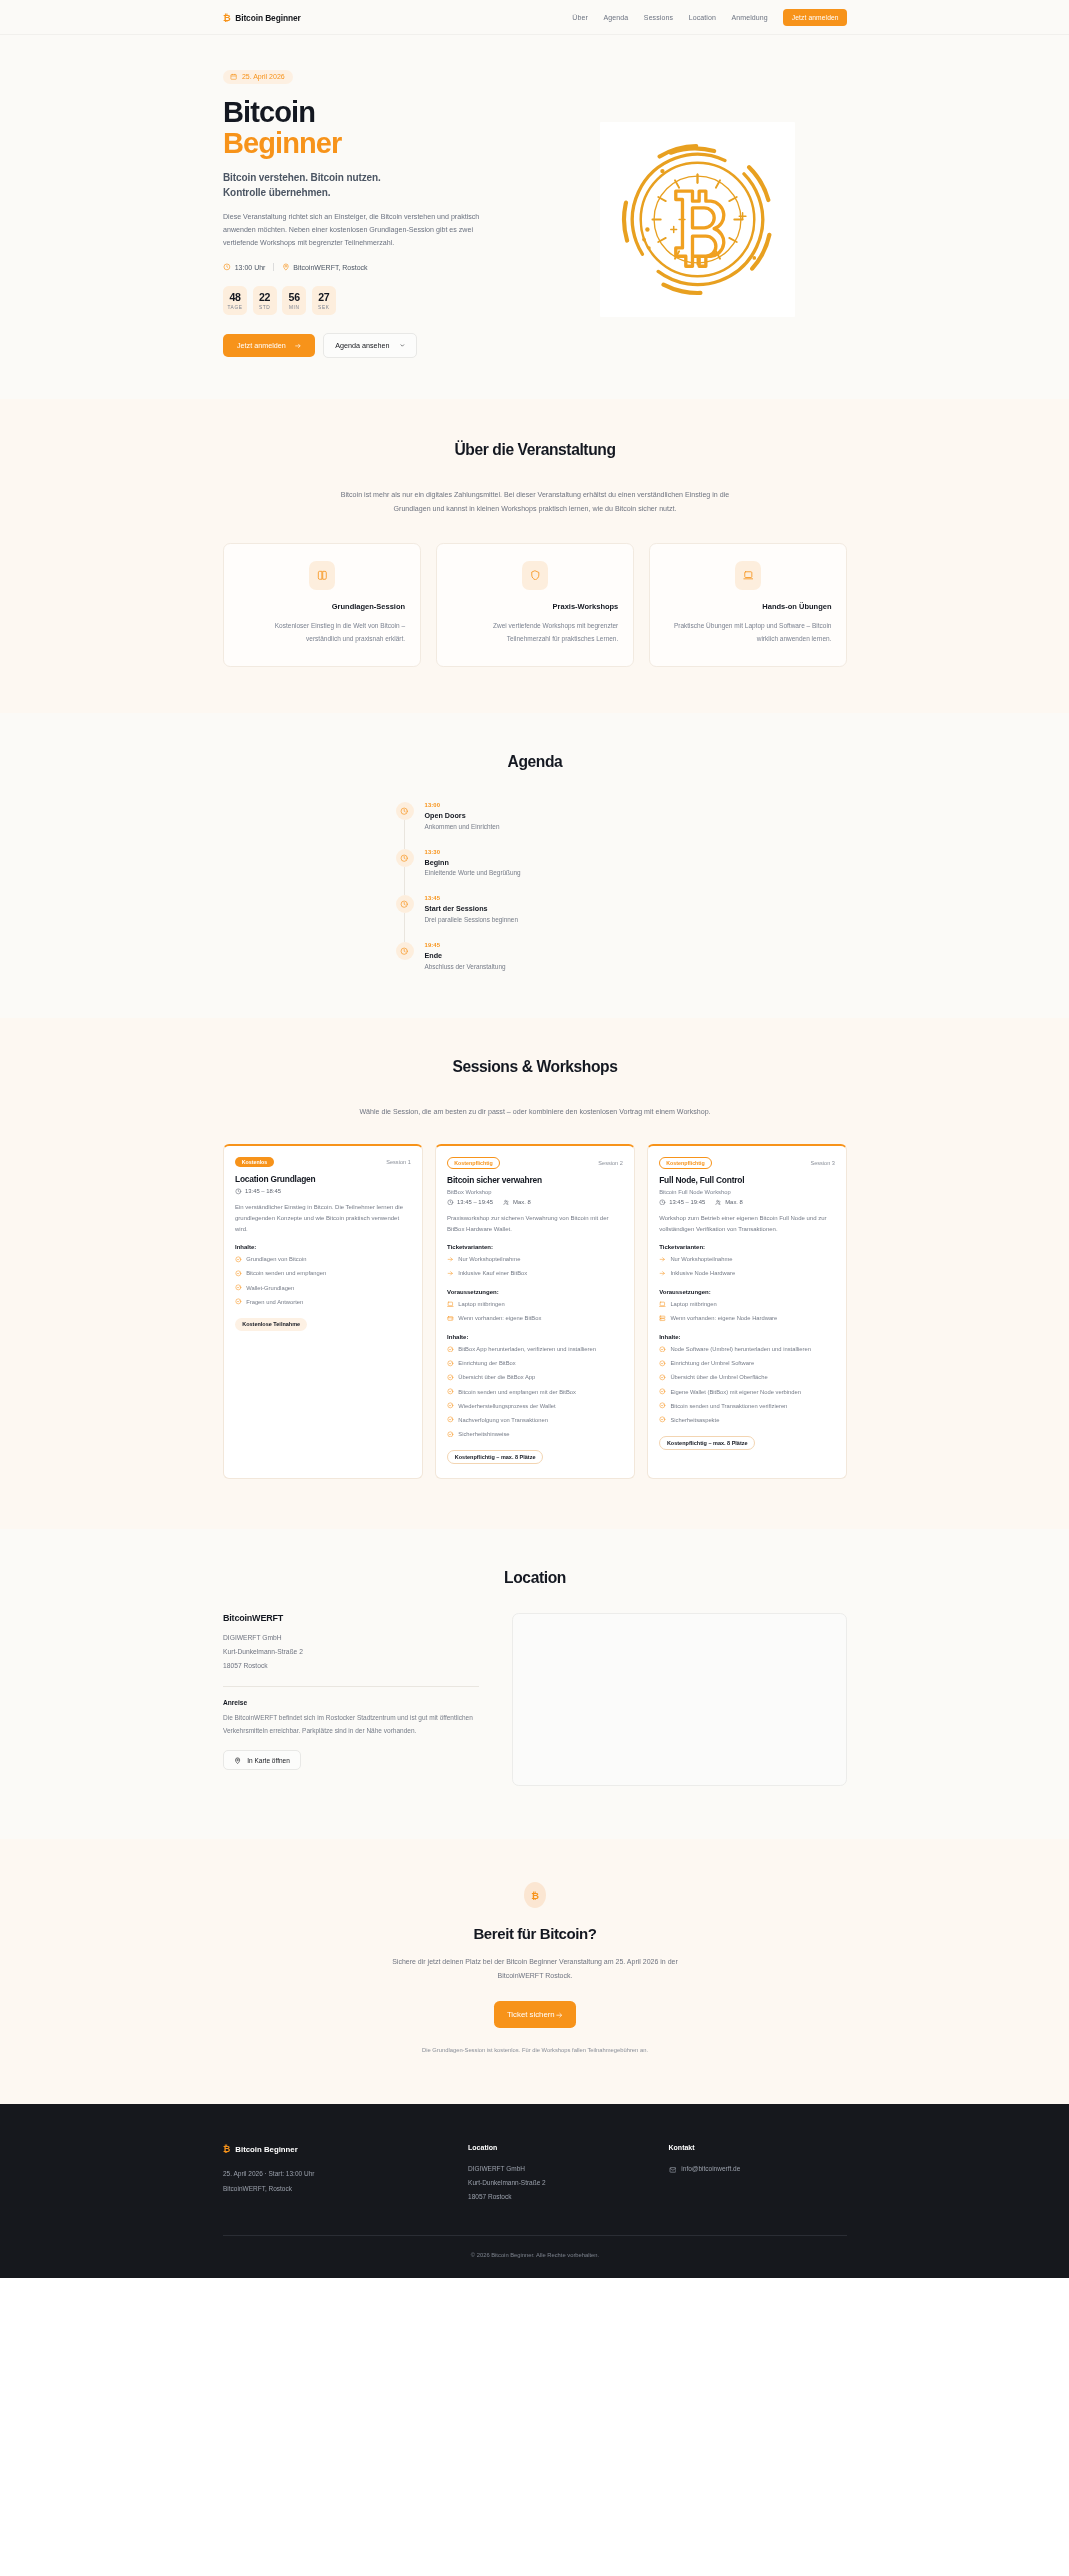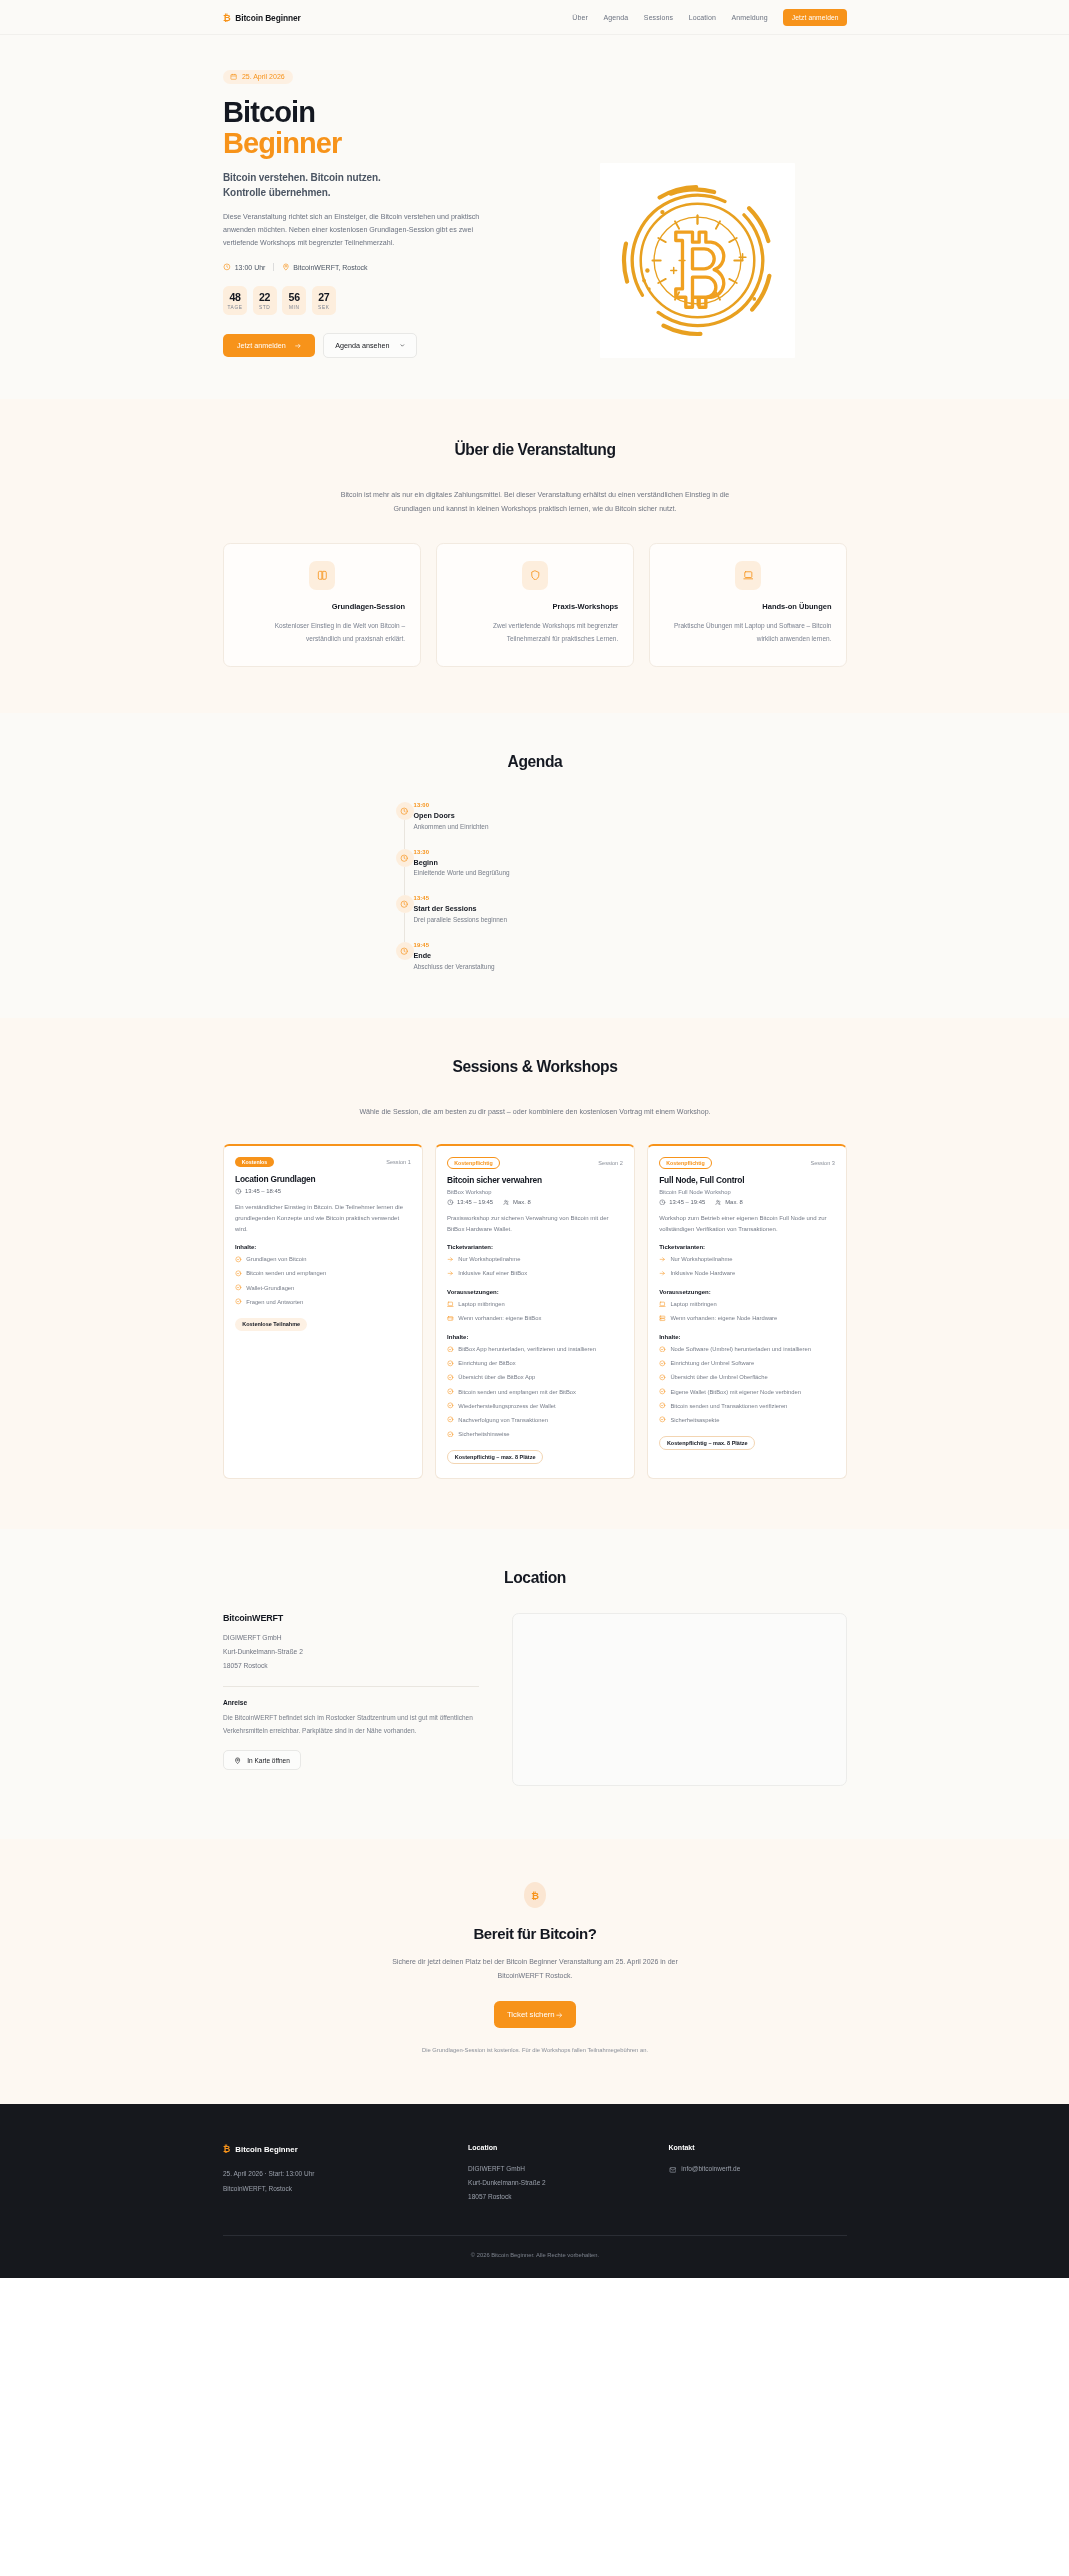--- a/index.html
+++ b/index.html
@@ -46,21 +46,21 @@
     background:#f7931a; color:#fff; font-size:6.7px; font-weight:500;
     border:none; border-radius:3.9px; padding:5px 8.4px; cursor:pointer;
     letter-spacing:0.1px;
   }
 
   
   section.hero {
     position:relative; background:#fbfaf7; padding:35px 0 41px;
     overflow:hidden;
   }
-  .hero-inner { position:relative; z-index:2; display:flex; gap:16px; align-items:flex-end; }
+  .hero-inner { position:relative; z-index:2; display:flex; gap:16px; align-items:center; }
   .hero-left { width:309px; }
   .date-pill {
     display:inline-flex; align-items:center; gap:4.5px;
     background:#fdf0e2; color:#f7931a;
     border-radius:11px; padding:3.3px 8.4px 3.3px 7.2px;
     font-size:7px; font-weight:500;
   }
   .date-pill svg { display:block; }
   h1.hero-title {
     margin-top:13.4px;
@@ -129,21 +129,21 @@
   .feature-ico {
     width:26px; height:29px; margin:0 auto; border-radius:7.2px;
     background:#fdeedd; display:flex; align-items:center; justify-content:center;
   }
   .feature-h { margin-top:12.3px; font-size:7.5px; font-weight:700; color:#141821; }
   .feature-p { margin-top:9px; font-size:6.5px; line-height:1.95; color:#7b8290; }
 
   
   section.agenda { background:#fbfaf7; padding:40px 0 48px; }
   .timeline { margin:31px auto 0; width:279px; position:relative; }
-  .tl-item { display:flex; position:relative; padding-bottom:19px; }
+  .tl-item { display:flex; gap:11px; position:relative; padding-bottom:19px; }
   .tl-item:last-child { padding-bottom:0; }
   .tl-dot {
     width:18px; height:18px; border-radius:50%; background:#fdeedd;
     display:flex; align-items:center; justify-content:center; flex:0 0 18px;
     position:relative; z-index:2;
   }
   .tl-line {
     position:absolute; left:8.6px; top:18px; bottom:0; width:0.6px; background:#e9e5de;
   }
   .tl-item:last-child .tl-line { display:none; }

